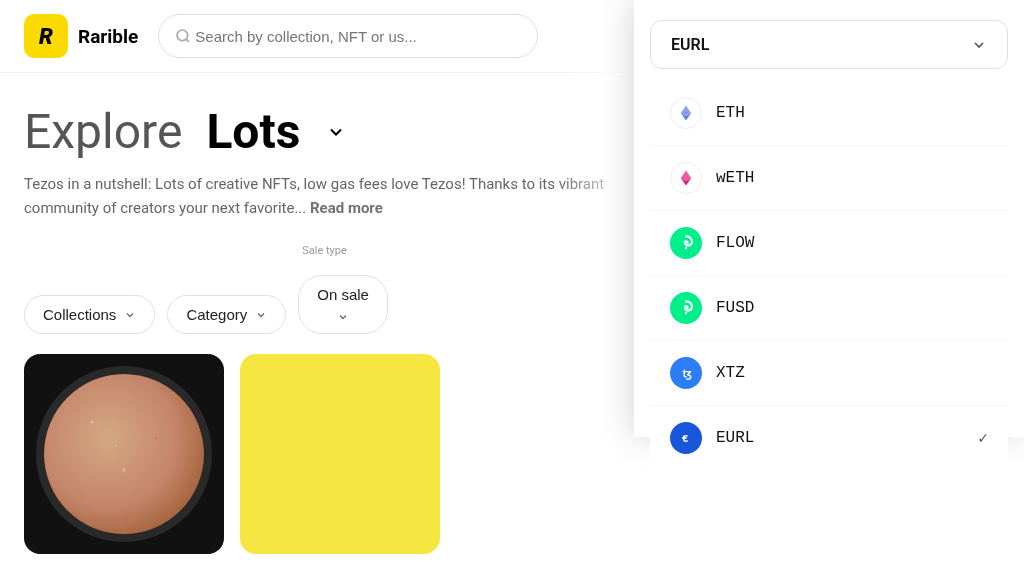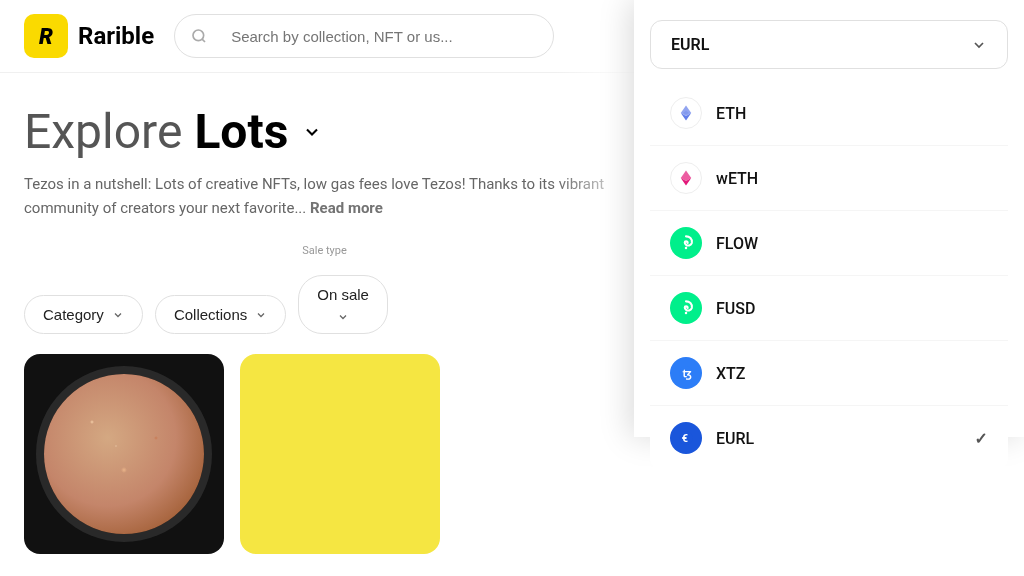--- a/index.html
+++ b/index.html
@@ -36,35 +36,35 @@
       display: flex;
       align-items: center;
       justify-content: center;
       font-weight: 900;
       font-size: 22px;
       color: #000;
       font-style: italic;
     }
 
     .logo-text {
-      font-size: 24px;
+      font-size: 19px;
       font-weight: 700;
       color: #000;
     }
 
     .search-bar {
       flex: 1;
       max-width: 380px;
       height: 44px;
       border: 1.5px solid #e0e0e0;
       border-radius: 22px;
       display: flex;
       align-items: center;
       padding: 0 16px;
-      gap: 24px;
+      gap: 4px;
       background: #fff;
     }
 
     .search-icon-svg {
       color: #aaa;
       flex-shrink: 0;
     }
 
     .search-input {
       border: none;
@@ -80,21 +80,21 @@
       padding: 30px 24px 20px;
     }
 
     .explore-title {
       font-size: 48px;
       font-weight: 400;
       color: #555;
       margin-bottom: 12px;
       display: flex;
       align-items: center;
-      gap: 12px;
+      gap: 24px;
     }
 
     .explore-title .bold-part {
       font-weight: 700;
       color: #000;
     }
 
     .chevron-btn {
       display: inline-flex;
       align-items: center;
@@ -264,20 +264,21 @@
       overflow: hidden;
     }
 
     .dropdown-item {
       display: flex;
       align-items: center;
       padding: 16px 20px;
       cursor: pointer;
       gap: 14px;
       border-bottom: 1px solid #f5f5f5;
+      font-family: Liberation Mono, monospace;
     }
 
     .dropdown-item:last-child {
       border-bottom: none;
     }
 
     .coin-icon {
       width: 32px;
       height: 32px;
       border-radius: 50%;
@@ -349,28 +350,28 @@
         </svg>
     </button>
   </div>
 
   <p class="description">
     <span>Tezos in a nutshell: Lots of creative NFTs, low gas fees love Tezos! Thanks to its vibrant community of creators your next favorite...</span>&nbsp;<span class="read-more">Read more</span>
   </p>
 
   <div class="filter-row">
     <button class="filter-btn">
-      <span>Category</span>
+      <span>Collections</span>
       <svg class="chevron-down" width="12" height="12" viewBox="0 0 24 24" fill="none" stroke="#666" stroke-width="2.5">
           <path d="m6 9 6 6 6-6"></path>
         </svg>
     </button>
 
     <button class="filter-btn">
-      <span>Collections</span>
+      <span>Category</span>
       <svg class="chevron-down" width="12" height="12" viewBox="0 0 24 24" fill="none" stroke="#666" stroke-width="2.5">
           <path d="m6 9 6 6 6-6"></path>
         </svg>
     </button>
 
     <div class="sale-type-group">
       <span class="sale-type-label">Sale type</span>
       <button class="sale-type-btn">
         <span>On sale</span>
         <svg class="chevron-down" width="12" height="12" viewBox="0 0 24 24" fill="none" stroke="#666" stroke-width="2.5">

